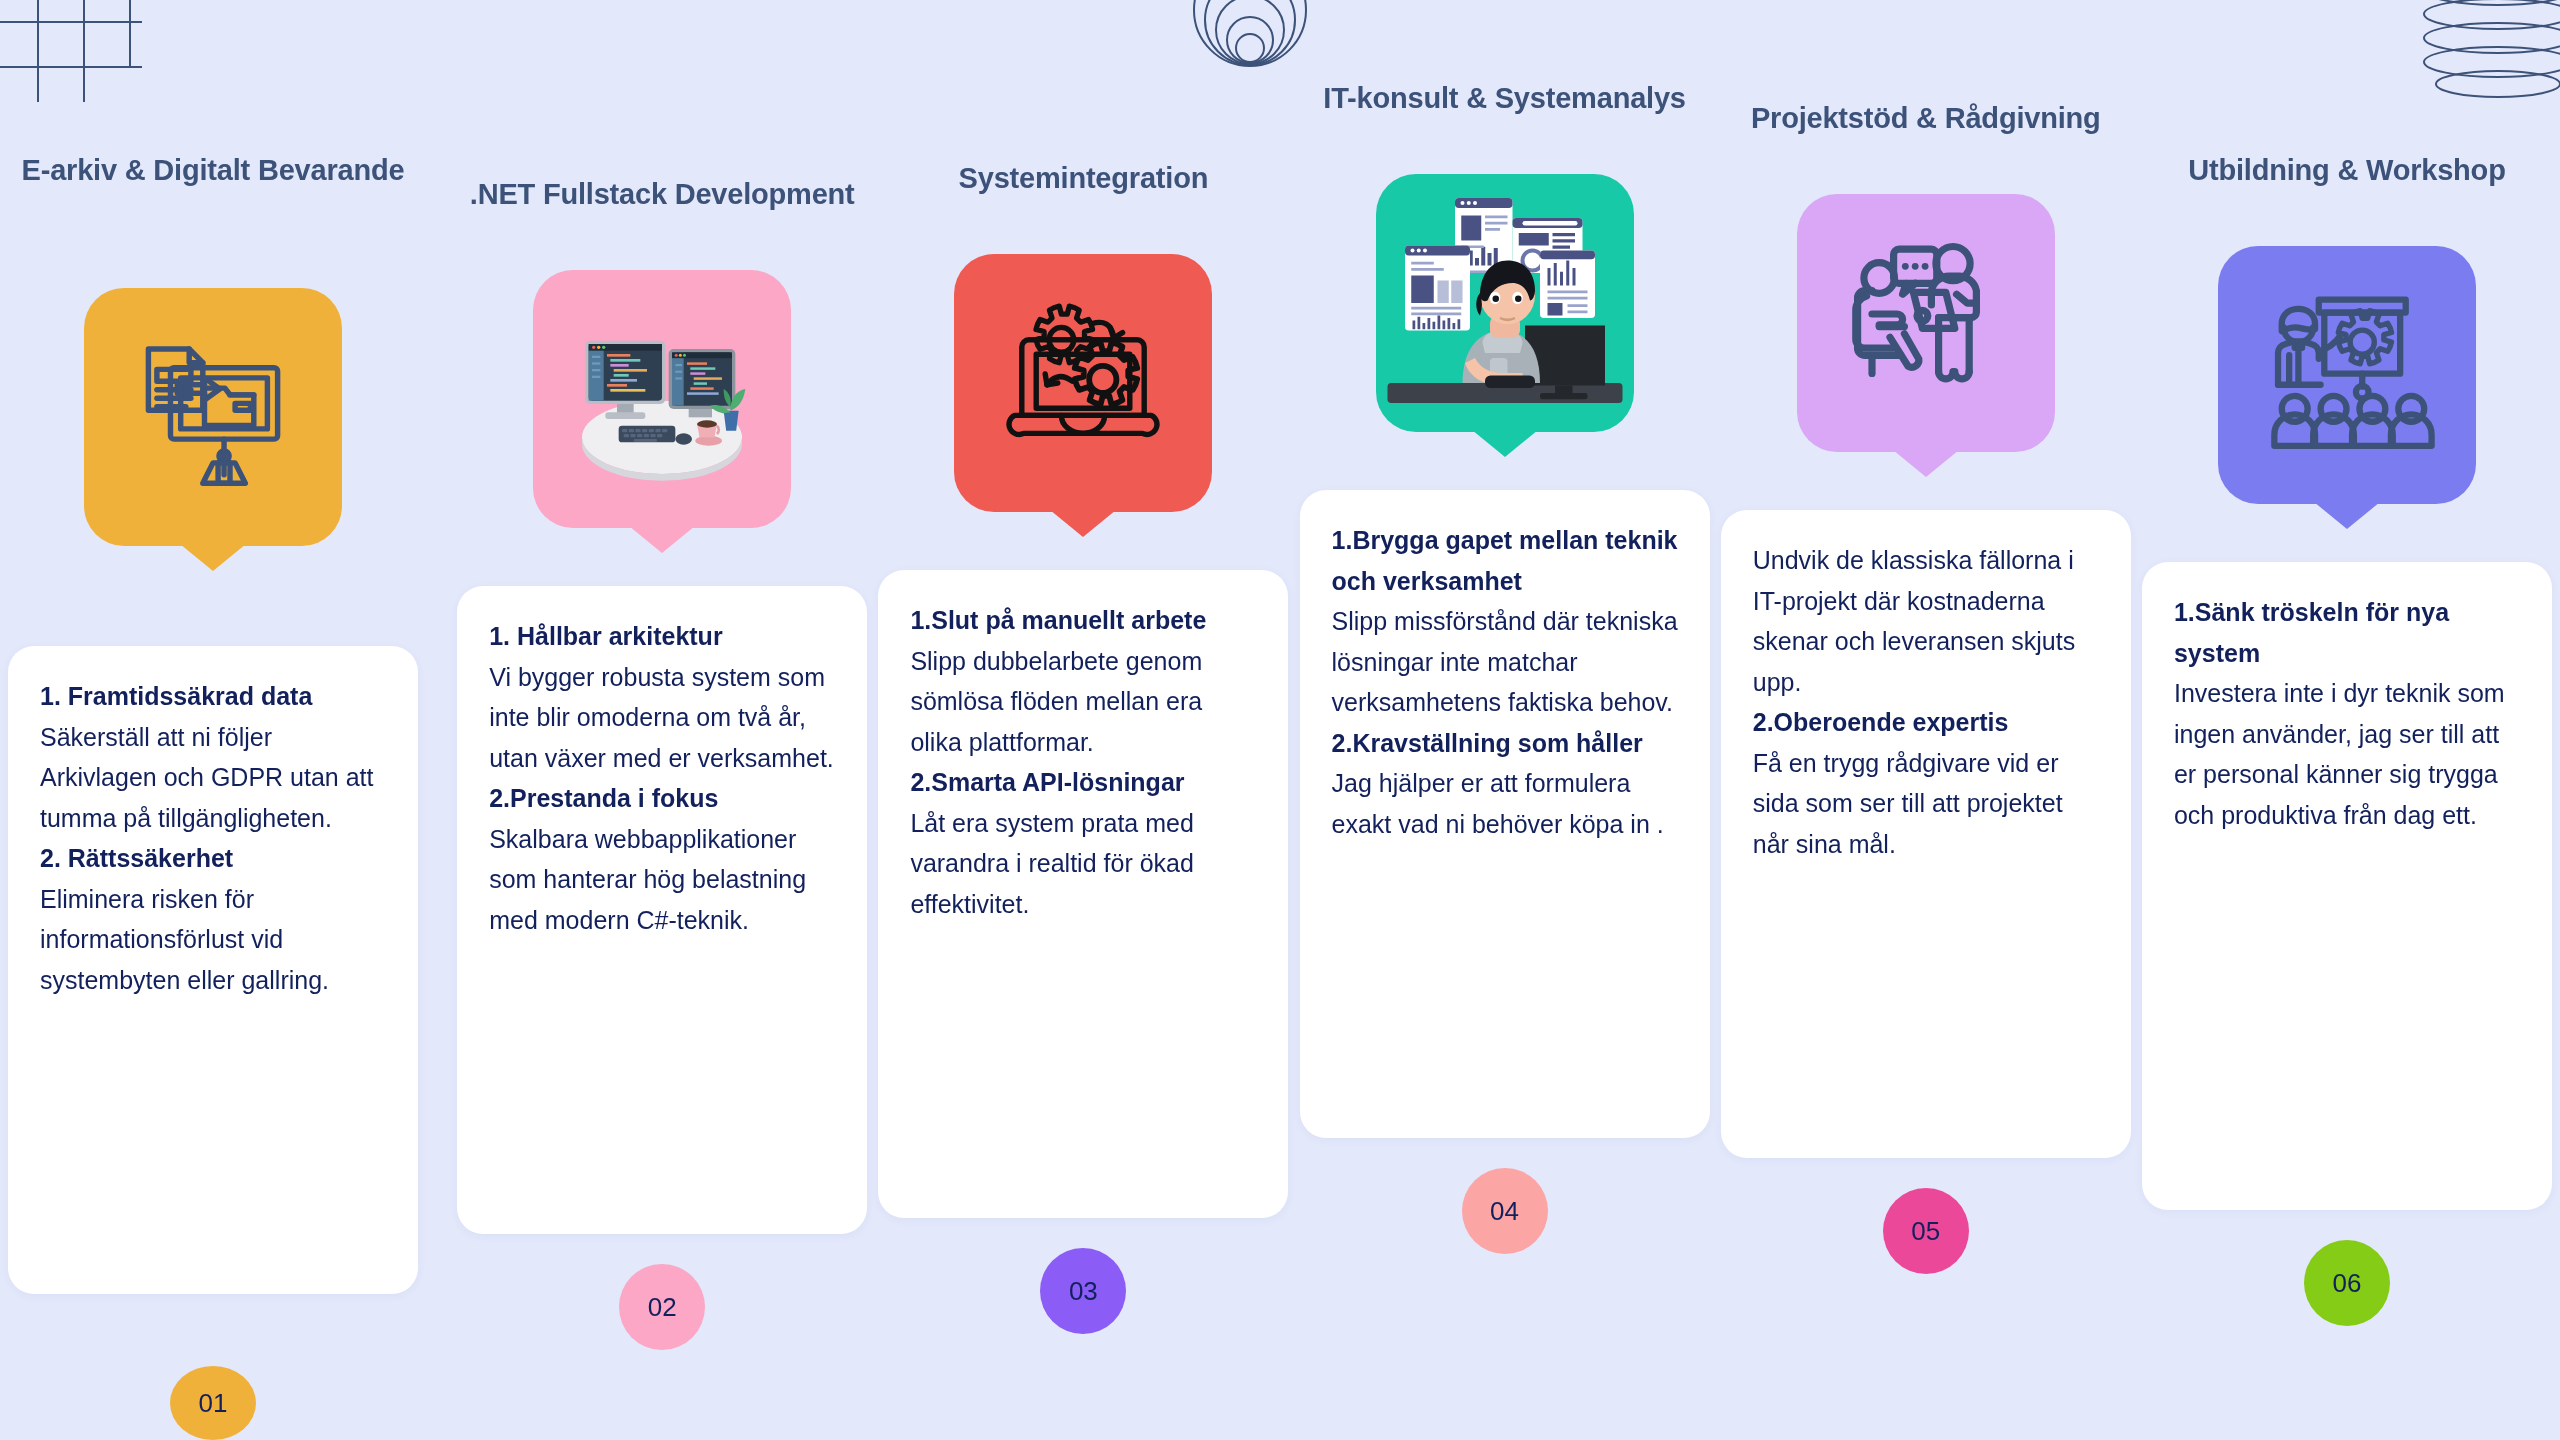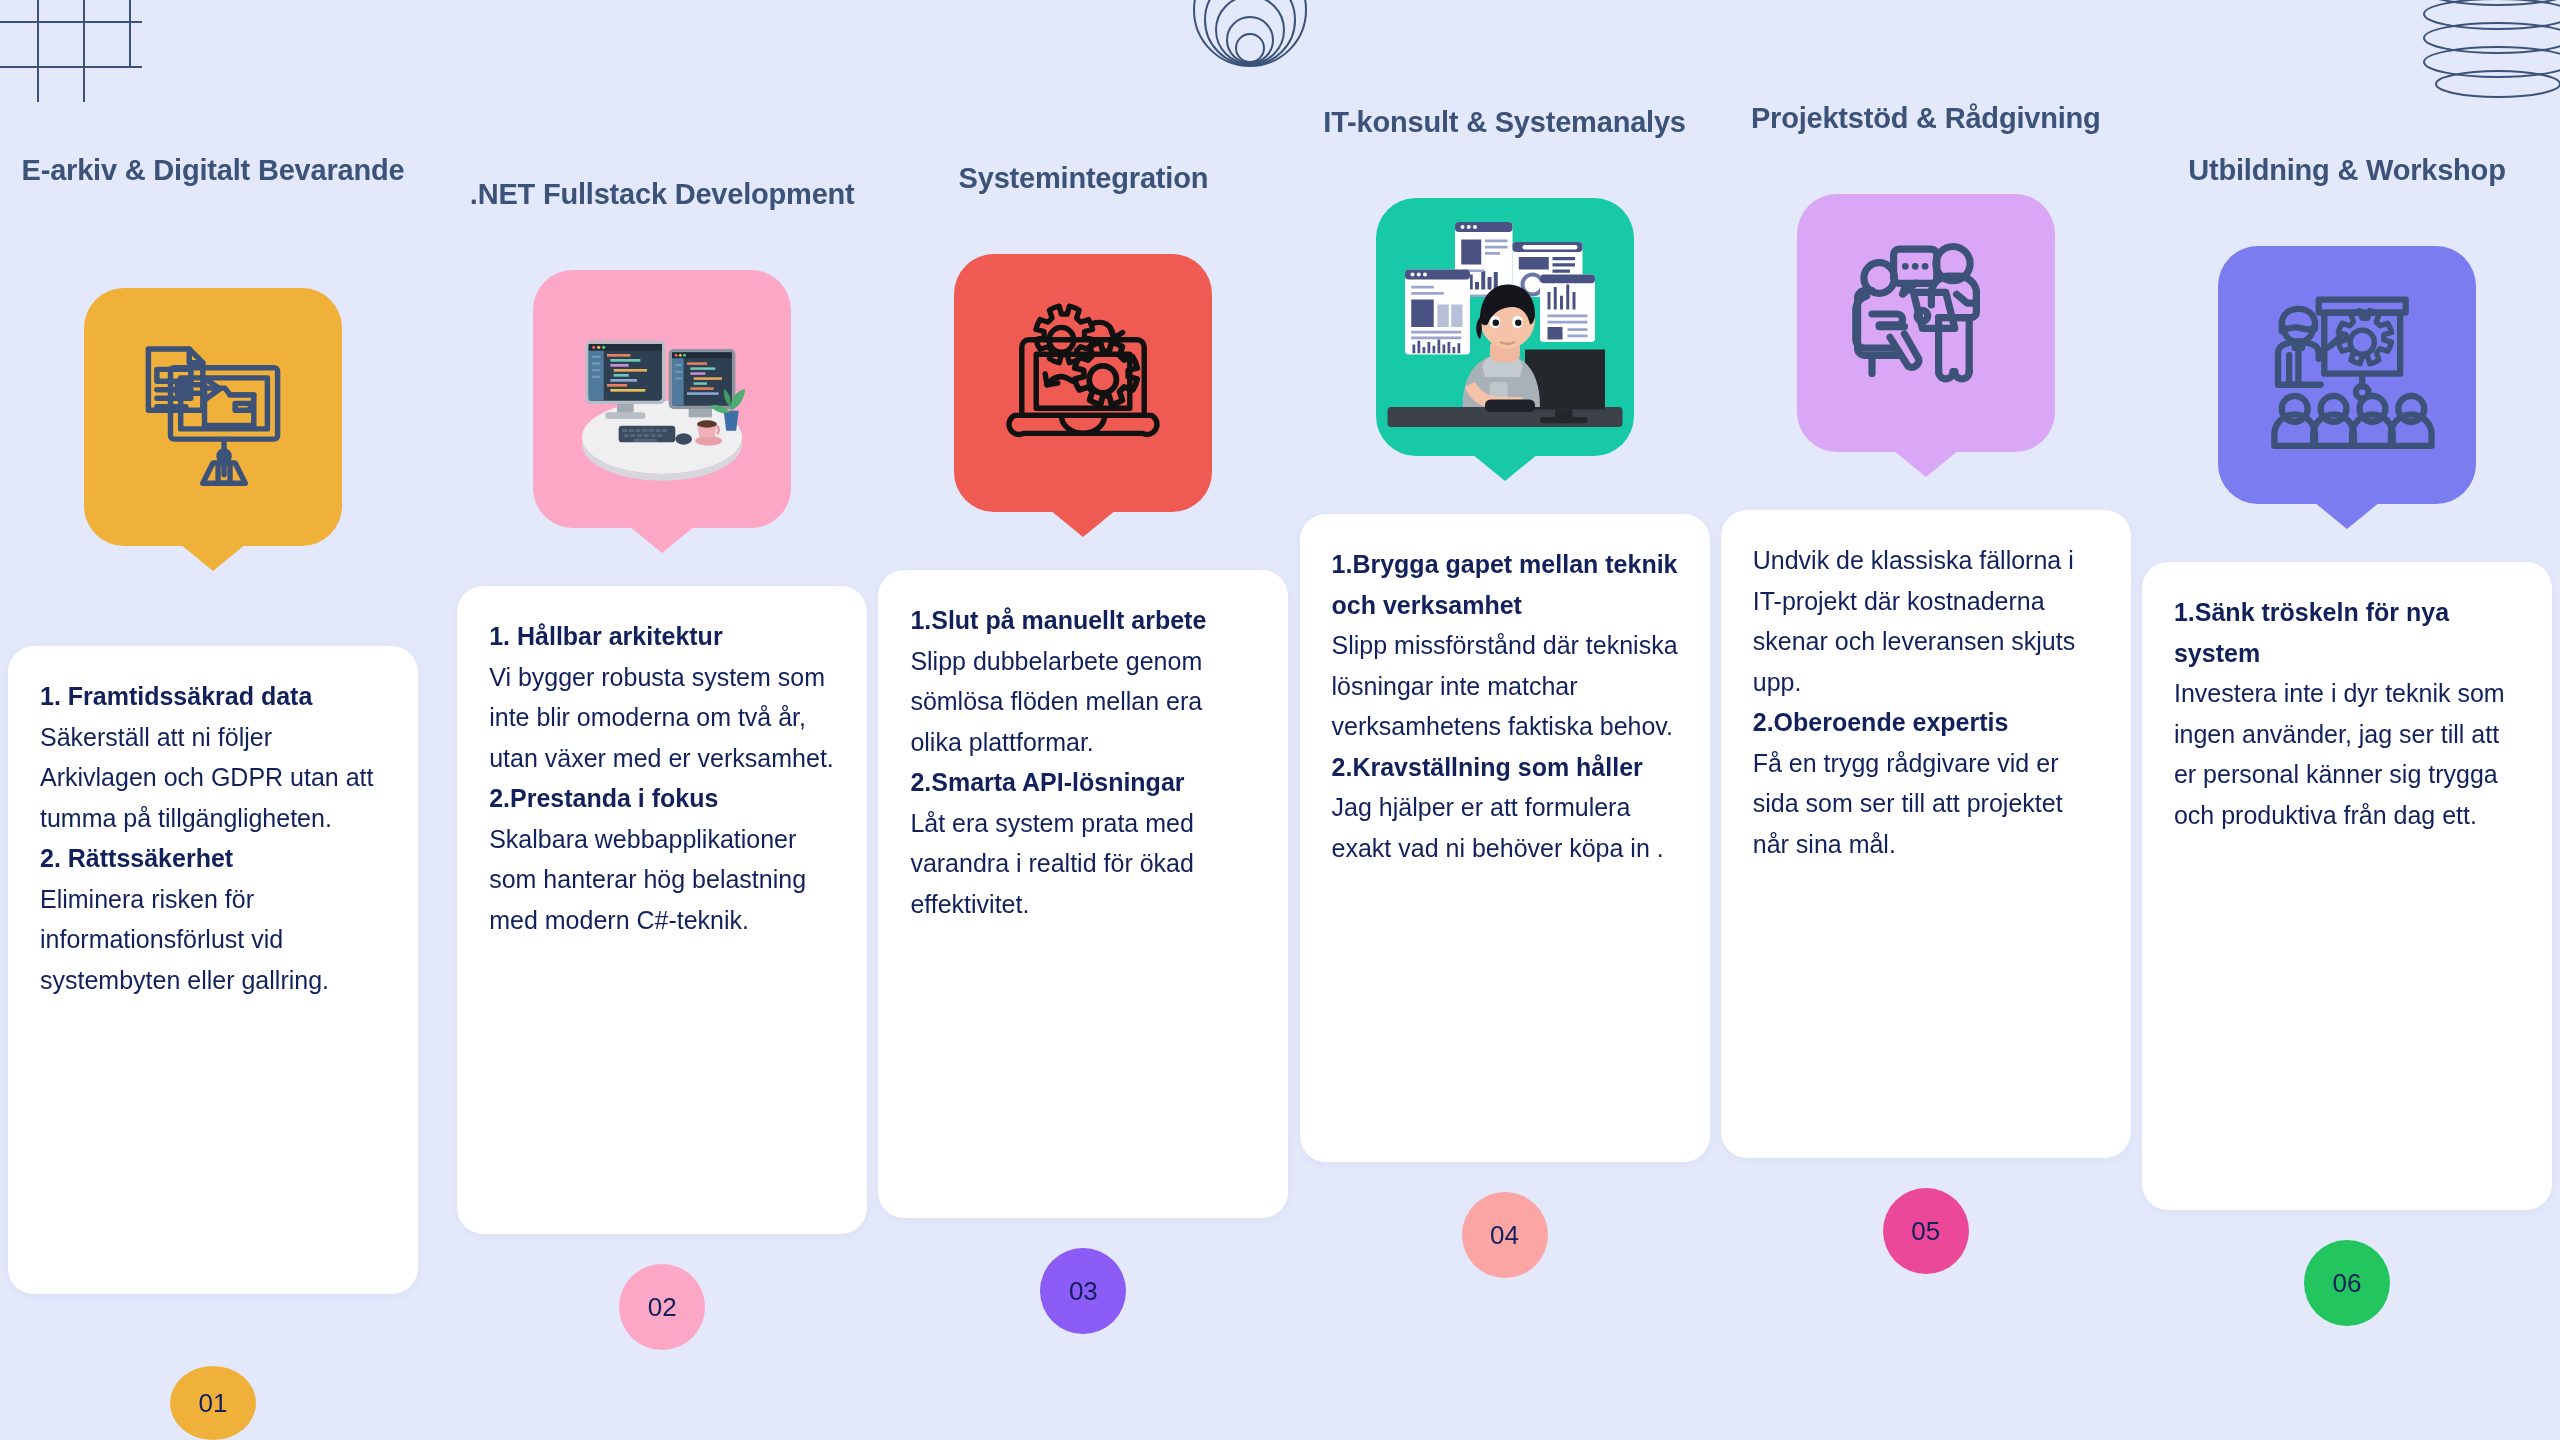--- a/index.html
+++ b/index.html
@@ -54,21 +54,21 @@
     width: 410px;
     display: flex;
     flex-direction: column;
     align-items: center;
   }
 
   
   .column.s0 { margin-top: 152px; gap: 42px; }
   .column.s1 { margin-top: 176px; padding-left: 28px; }
   .column.s2 { margin-top: 160px; }
-  .column.s3 { margin-top: 104px; }
+  .column.s3 { margin-top: 80px; }
   .column.s4 { margin-top: 100px; }
   .column.s5 { margin-top: 152px; }
 
   
   .col-title {
     color: #3C5278;
     font-size: 29px;
     font-weight: bold;
     line-height: 1.28;
     text-align: center;
@@ -587,16 +587,16 @@
             </g>
           </g>
         </svg>
       </div>
       <div class="icon-point" style="border-top-color:#7B7CEF"></div>
     </div>
     <div class="card tall-b">
       <p class="lead">1.Sänk tröskeln för nya system</p>
       <p>Investera inte i dyr teknik som ingen använder, jag ser till att er personal känner sig trygga och produktiva från dag ett.</p>
     </div>
-    <div class="badge" style="background:#22c55e">06</div>
+    <div class="badge" style="background:#84cc16">06</div>
   </div>
 
 </div>
 
 </body></html>

